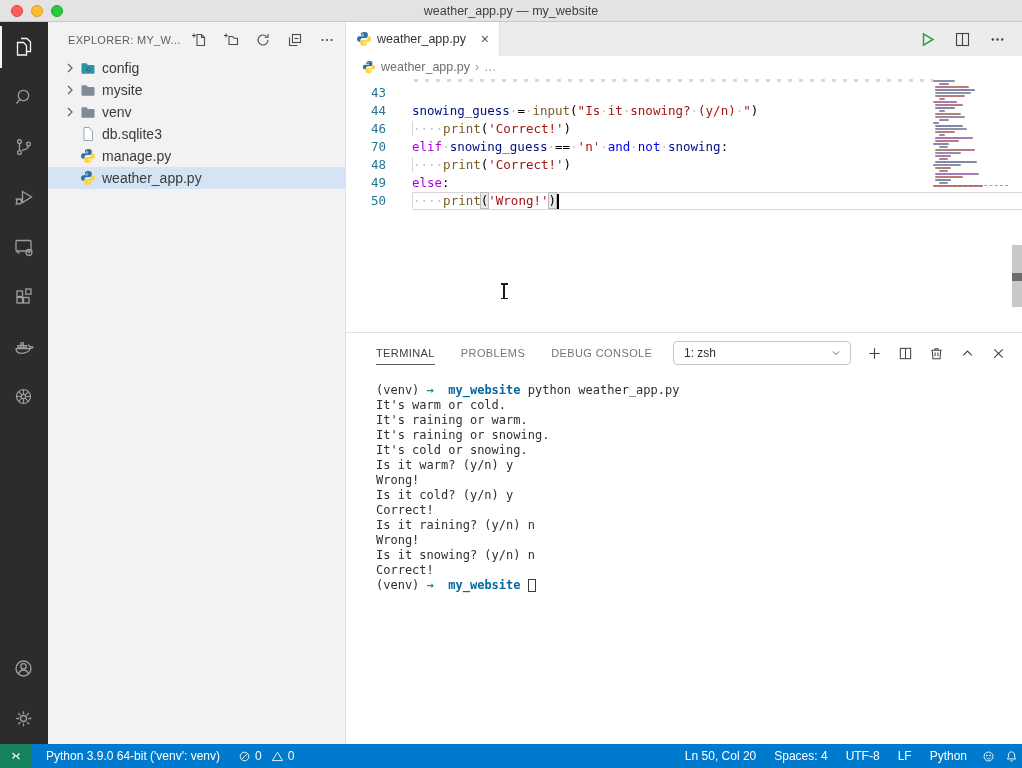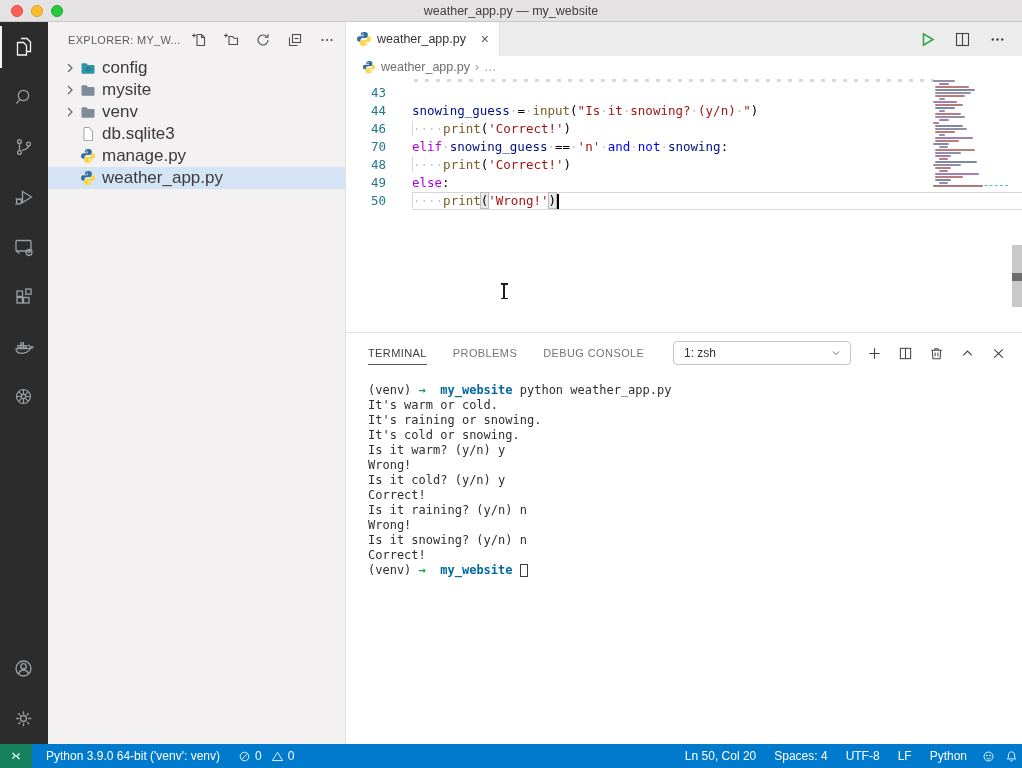--- a/index.html
+++ b/index.html
@@ -30,21 +30,21 @@
   .sb-title { font-size:11px; color:#5f5f5f; letter-spacing:.3px; flex:0 1 auto; white-space:nowrap; overflow:hidden; }
   .sb-actions { margin-left:auto; display:flex; gap:16px; align-items:center; color:#4d4d4d; }
   .sb-actions svg { width:16px; height:16px; display:block; }
   .tree { }
   .tree-row { height:22px; display:flex; align-items:center; padding-left:14px; cursor:pointer; }
   .tree-row.selected { background:#d4e4f4; }
   .chev { width:16px; height:16px; color:#646465; flex:0 0 16px; }
   .chev svg { width:16px; height:16px; }
   .t-icon { width:16px; height:16px; margin:0 6px 0 2px; flex:0 0 16px; }
   .t-icon svg { width:16px; height:16px; display:block; }
-  .t-label { font-size:17px; color:#3b3b3b; }
+  .t-label { font-size:14px; color:#3b3b3b; }
 
   
   .editorcol { flex:1; display:flex; flex-direction:column; min-width:0; }
 
   .tabbar { height:34px; background:#ececec; display:flex; flex:0 0 34px; }
   .tab { width:154px; background:#ffffff; display:flex; align-items:center; padding:0 8px 0 10px; border-right:1px solid #e0e0e0; cursor:pointer; }
   .tab .t-icon{ margin:0 5px 0 0; }
   .tab-label { font-size:12.5px; color:#333; flex:1; }
   .tab-close { font-size:14px; color:#585858; padding:0 2px; cursor:pointer; }
   .editor-actions { margin-left:auto; display:flex; align-items:center; gap:18px; padding-right:16px; color:#424242; }
@@ -75,21 +75,21 @@
   .minimap { position:absolute; top:0; right:14px; width:75px; height:108px; border-bottom:1px dashed #63b7e3; padding-top:2px;}
   .mm-bar { height:2px; margin-bottom:1px; border-radius:1px; opacity:.75;}
   .scrollbar { position:absolute; right:0; top:167px; width:10px; height:62px; background:#c9c9c9; }
   .scroll-mark { position:absolute; left:0; right:0; top:28px; height:8px; background:#6d6d6d; }
 
   .ibeam { position:absolute; left:157px; top:206px; width:2px; height:14px; background:#1b1b1b; }
   .ibeam::before,.ibeam::after{ content:""; position:absolute; left:-2.5px; width:7px; height:1.5px; background:#1b1b1b;}
   .ibeam::before{ top:-1px; } .ibeam::after{ bottom:-1px; }
 
   
-  .panel { flex:1; border-top:1px solid #e0e0e0; background:#fff; display:flex; flex-direction:column; min-height:0; }
+  .panel { flex:1; border-top:1px solid #e0e0e0; background:#fff; display:flex; flex-direction:column; min-height:0;padding-left:8px; }
   .panel-header { height:40px; flex:0 0 40px; display:flex; align-items:center; padding:0 16px 0 22px; }
   .p-tabs { display:flex; gap:26px; }
   .p-tab { font-size:11px; letter-spacing:.4px; color:#757575; padding:6px 0 5px; cursor:pointer; }
   .p-tab.active { color:#3d3d3d; border-bottom:1px solid #5a5a5a; }
   .term-select { margin-left:auto; width:178px; height:24px; border:1px solid #c5c5c5; border-radius:4px; background:#fff;
      display:flex; align-items:center; padding:0 8px 0 10px; cursor:pointer; }
   .ts-value { font-size:12px; color:#333; flex:1; }
   .term-select svg { width:12px; height:12px; color:#555; }
   .p-actions { display:flex; align-items:center; gap:16px; margin-left:16px; color:#424242; }
   .p-actions svg { width:15px; height:15px; display:block; }
@@ -470,20 +470,21 @@
             <span>
                 <svg viewBox="0 0 16 16" fill="none" stroke="currentColor" stroke-width="1.2">
                   <path d="M3.5 3.5l9 9M12.5 3.5l-9 9"></path>
                 </svg>
               </span>
           </div>
         </div>
         <div class="term-body" id="term-body">
             <div class="term-line"><span class="tm-d">(venv) </span><span class="tm-g">→</span><span class="tm-d">  </span><span class="tm-c">my_website</span><span class="tm-d"> python weather_app.py</span></div>
             <div class="term-line"><span class="tm-d">It's warm or cold.</span></div>
+            <div class="term-line"><span class="tm-d">It's raining or warm.</span></div>
             <div class="term-line"><span class="tm-d">It's raining or snowing.</span></div>
             <div class="term-line"><span class="tm-d">It's cold or snowing.</span></div>
             <div class="term-line"><span class="tm-d">Is it warm? (y/n) y</span></div>
             <div class="term-line"><span class="tm-d">Wrong!</span></div>
             <div class="term-line"><span class="tm-d">Is it cold? (y/n) y</span></div>
             <div class="term-line"><span class="tm-d">Correct!</span></div>
             <div class="term-line"><span class="tm-d">Is it raining? (y/n) n</span></div>
             <div class="term-line"><span class="tm-d">Wrong!</span></div>
             <div class="term-line"><span class="tm-d">Is it snowing? (y/n) n</span></div>
             <div class="term-line"><span class="tm-d">Correct!</span></div>

